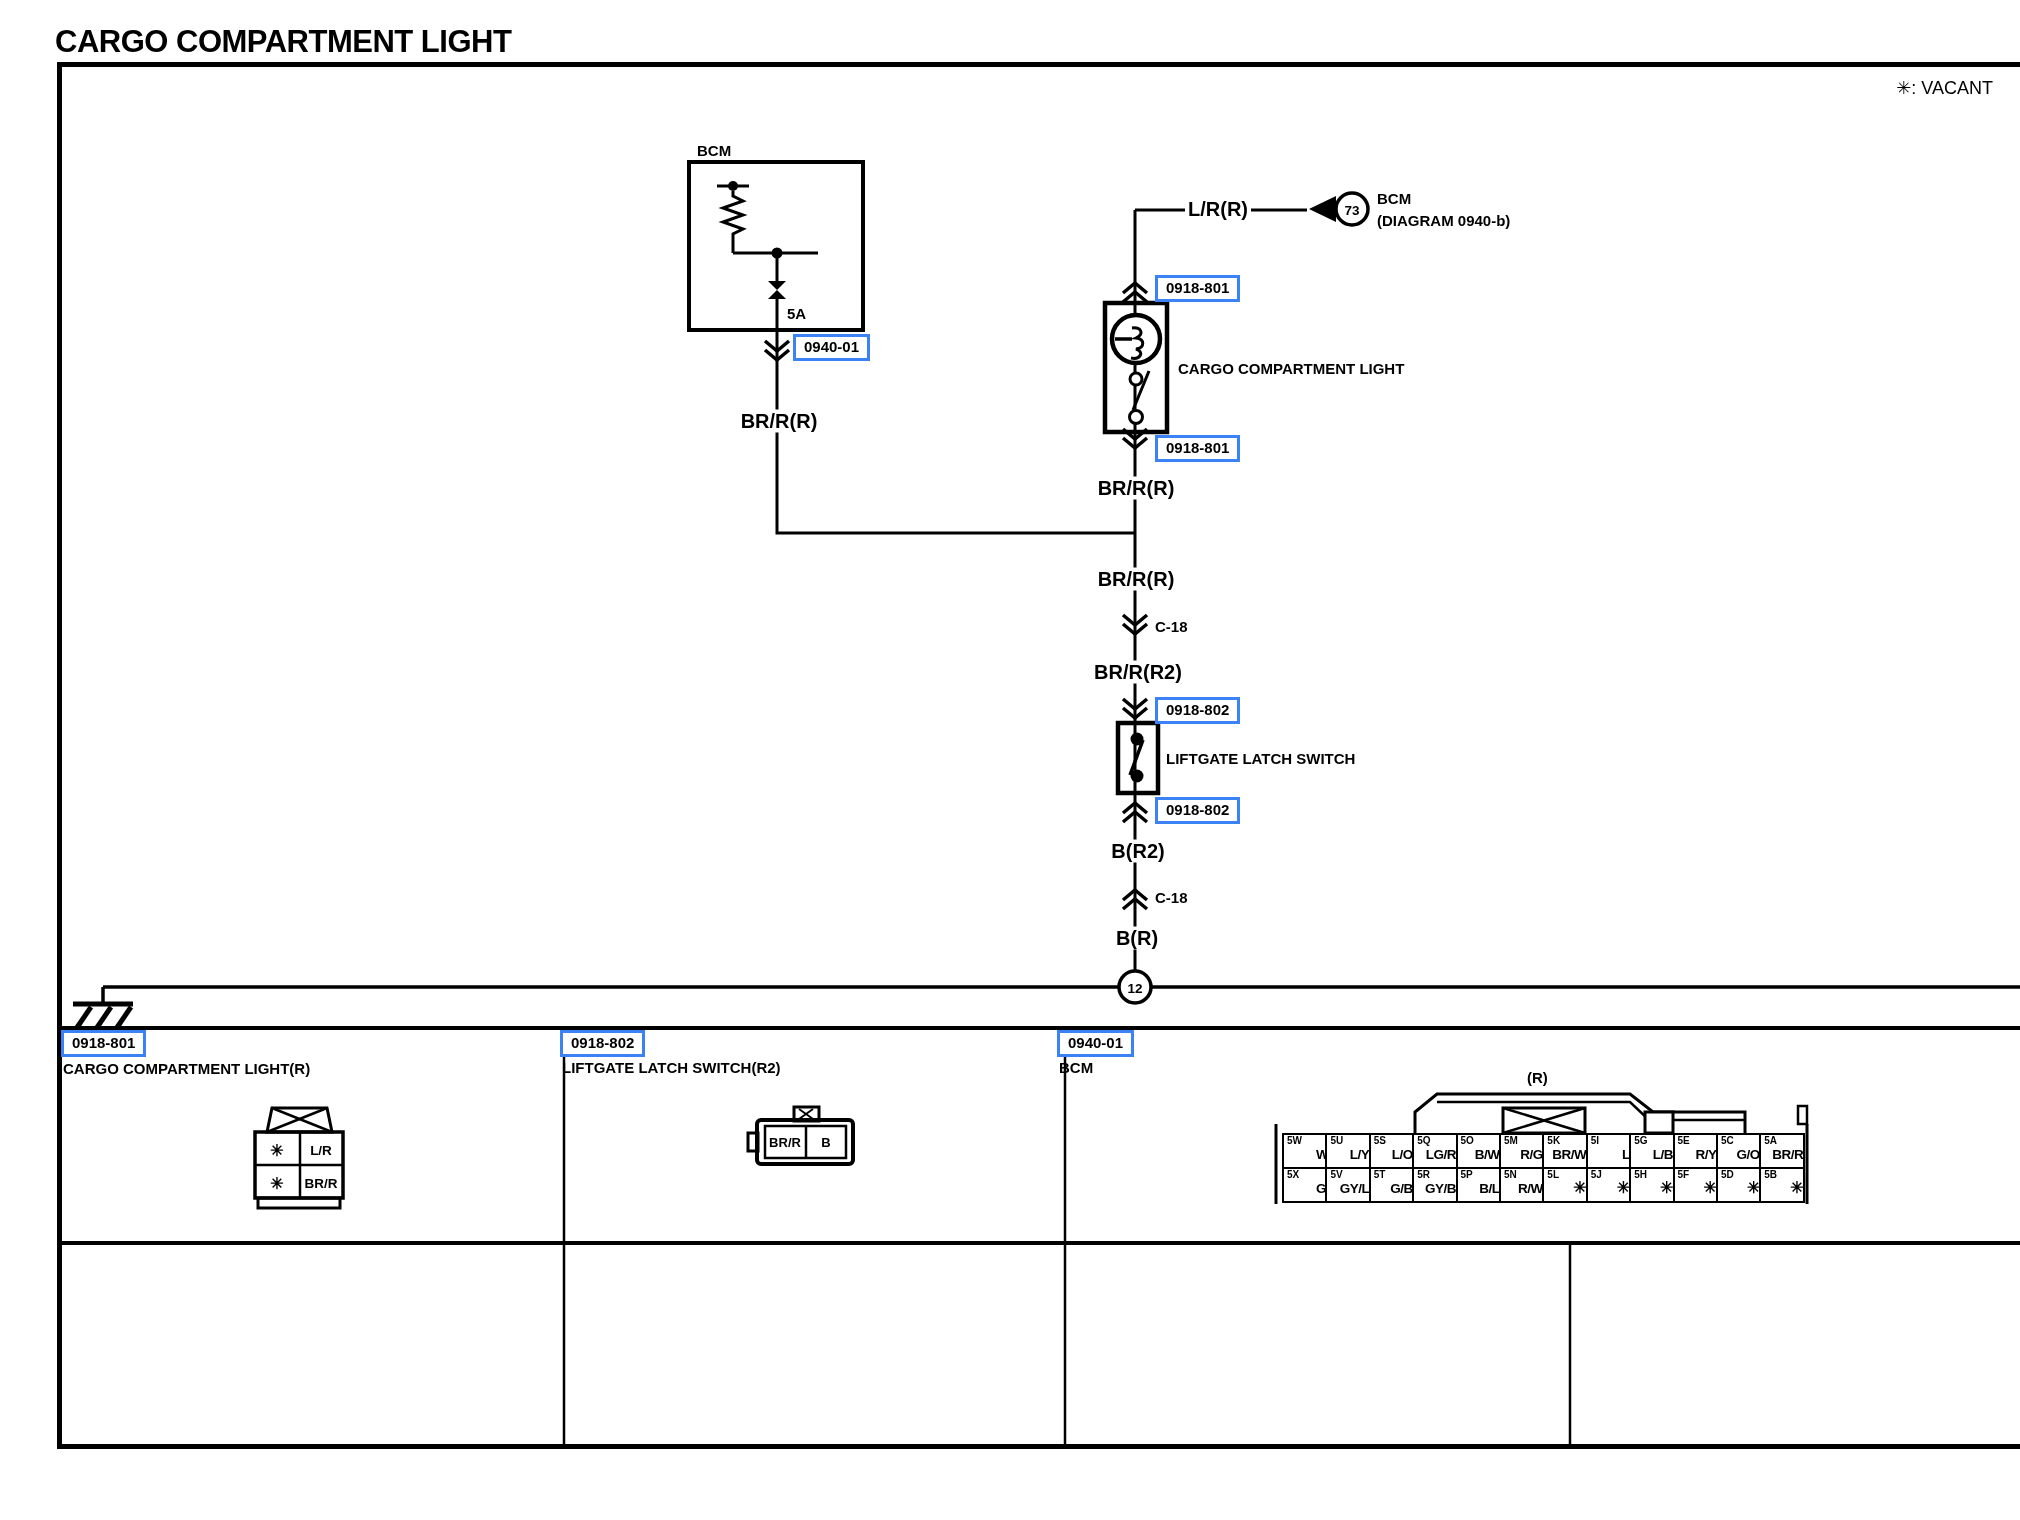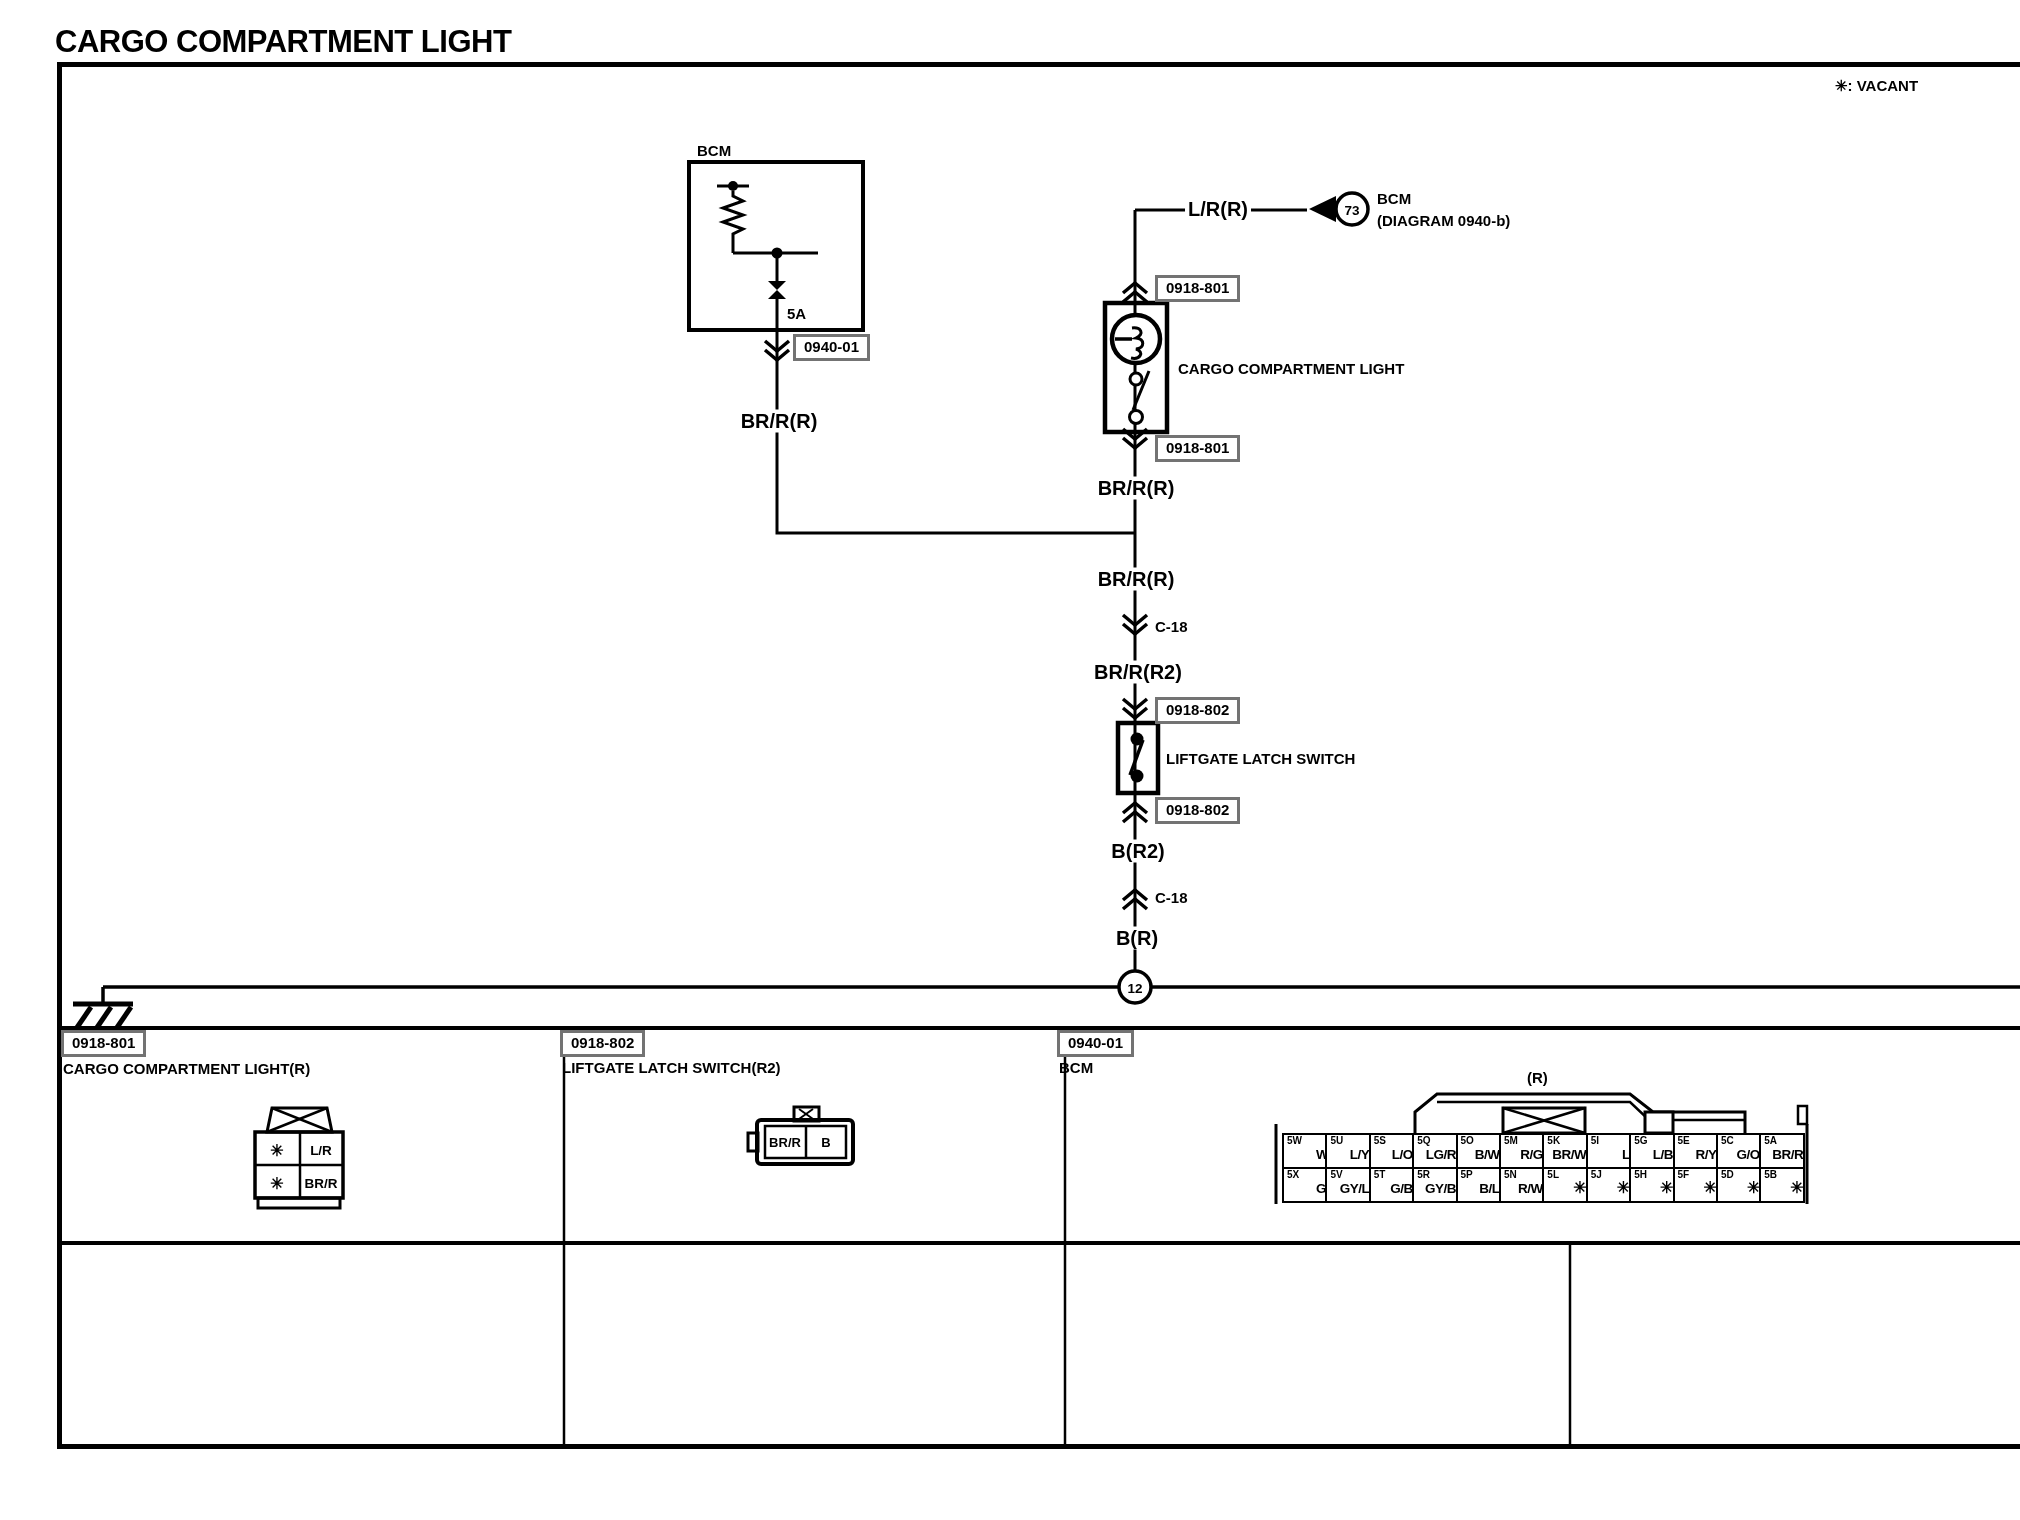--- a/index.html
+++ b/index.html
@@ -2,28 +2,28 @@
 <html><head>
 <meta charset="utf-8">
 <style>
   html,body{margin:0;padding:0;background:#fff;}
   .page{position:relative;width:2020px;height:1520px;background:#fff;color:#000;
         font-family:"Liberation Sans",sans-serif;overflow:hidden;margin-left:45px;}
   svg{position:absolute;left:0;top:0;}
   .title{position:absolute;left:10px;top:24px;font-size:31px;font-weight:bold;letter-spacing:-0.5px;}
   .pagenum{position:absolute;left:1740px;top:2px;width:268px;text-align:right;
            font-size:46px;font-weight:bold;letter-spacing:-1px;}
-  .vacant{position:absolute;left:1790px;top:77px;width:158px;
-          font-size:15px;font-weight:bold;}
+  .vacant{position:absolute;left:1790px;top:77px;width:158px;text-align:right;
+          font-size:18px;font-weight:normal;}
   .lbl{position:absolute;transform:translate(-50%,-50%);background:#fff;padding:0 3px;
        font-size:20px;font-weight:bold;white-space:nowrap;}
   .lbl-left{position:absolute;transform:translateY(-50%);background:#fff;padding:0 2px;
        font-size:15px;font-weight:bold;white-space:nowrap;}
   .clear{background:transparent;padding:0;}
-  .refbox{position:absolute;border:3px solid #737373;background:#fff;padding:1px 8px 2px;
+  .refbox{position:absolute;border:3px solid #3b82f6;background:#fff;padding:1px 8px 2px;
        font-size:15px;font-weight:bold;white-space:nowrap;line-height:18px;}
   .pin-table{position:absolute;left:1237px;top:1133px;}
   .pin-row{display:flex;}
   .pin-row + .pin-row{margin-top:-2.5px;}
   .pin-cell{box-sizing:border-box;width:45.9px;height:36px;border:2.5px solid #000;
        background:#fff;position:relative;margin-left:-2.5px;}
   .pin-cell:first-child{margin-left:0;padding-left:32px;}
   .pin-id{position:absolute;top:0;left:3px;font-size:10px;font-weight:bold;}
   .pin-wire{text-align:right;margin-top:12px;font-size:13.5px;font-weight:bold;letter-spacing:-0.5px;}
 </style>

